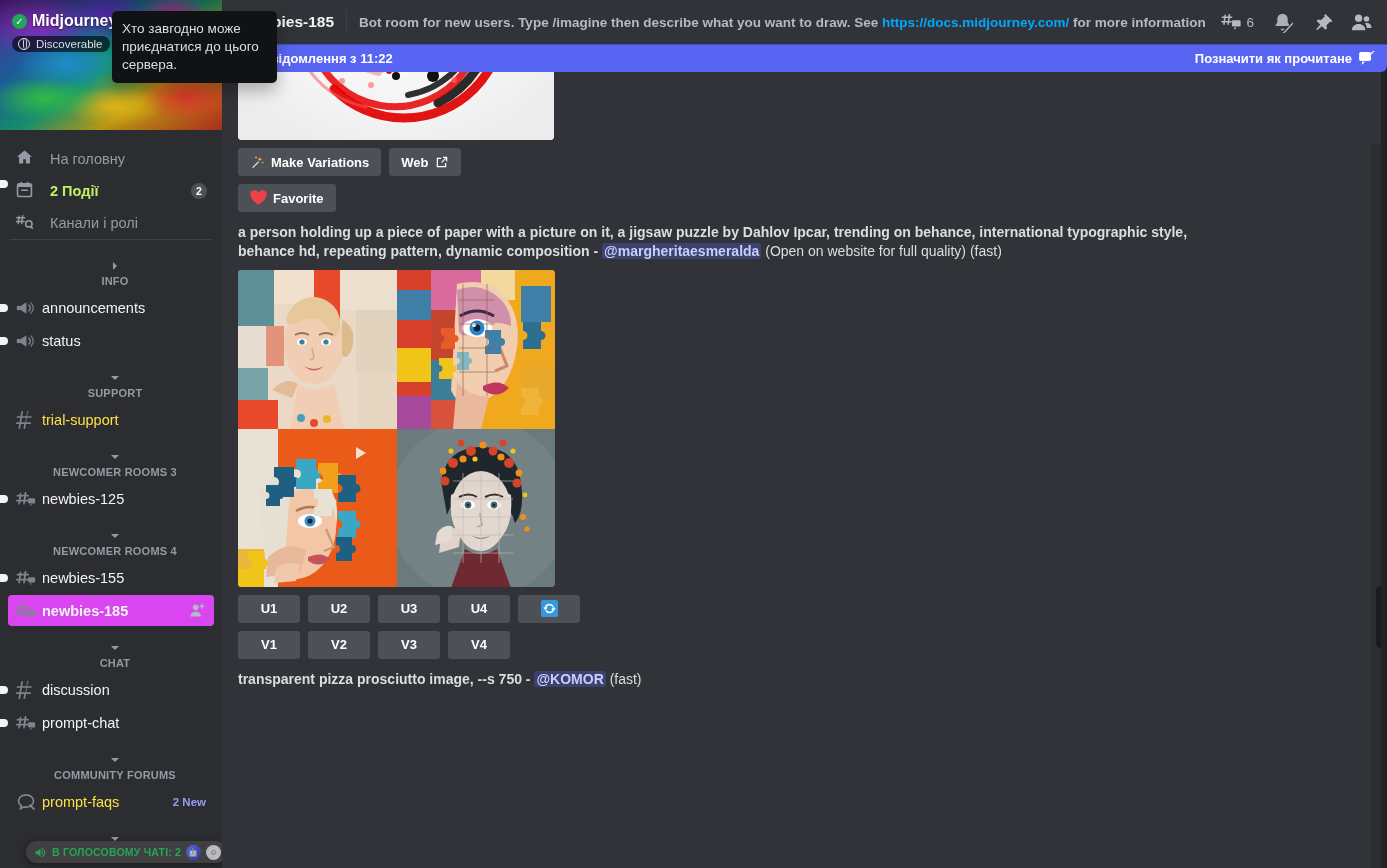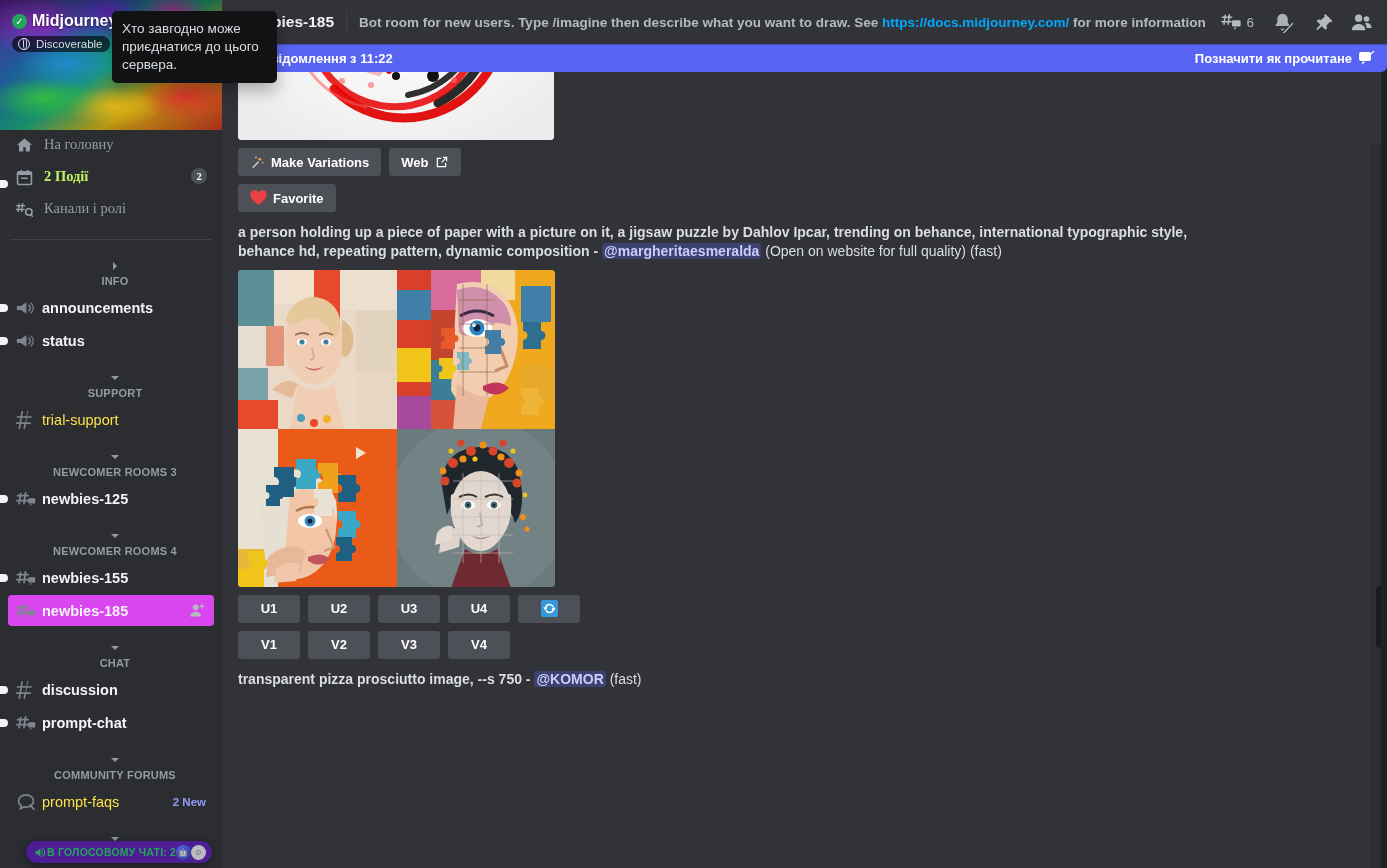--- a/index.html
+++ b/index.html
@@ -76,22 +76,22 @@
     border-radius: 50%/50%; border-top: none; border-bottom: none;
   }
   .disc-label { color: #dbdee1; font-size: 11.5px; font-weight: 500; white-space: nowrap; }
 
   
   .chan-list { padding: 6px 0 0 0; position: relative; }
   .nav-row {
     position: relative;
     height: 31px; margin: 0 8px 1px 8px;
     border-radius: 4px;
-    display: flex; align-items: flex-start; gap: 10px;
-    padding: 0 7px 0 7px; cursor: pointer; font-family: Liberation Serif, serif;
+    display: flex; align-items: flex-end; gap: 16px;
+    padding: 0 7px 0 7px; cursor: pointer;
   }
   .nav-row .lbl { font-size: 14.5px; color: #949ba4; white-space: nowrap; }
   .nav-row.act .lbl { color: #bef264; font-weight: bold; }
   .nav-row .ico { width: 19px; height: 19px; flex: 0 0 19px; color: #949ba4; }
   .nav-row .ico svg { display:block; width: 19px; height: 19px; fill: currentColor; }
   .badge-count {
     margin-left: auto; background: #4e5058; color: #fff;
     font-size: 10.5px; font-weight: bold;
     border-radius: 8px; min-width: 16px; height: 16px;
     display: flex; align-items: center; justify-content: center; padding: 0 5px;
@@ -119,34 +119,34 @@
     position: relative;
     height: 31px; margin: 0 8px 2px 8px;
     border-radius: 4px;
     display: flex; align-items: center; gap: 6px;
     padding: 0 8px; cursor: pointer;
   }
   .chan-row.sel { background: #d946ef; }
   .chan-row .cico { width: 20px; height: 20px; flex: 0 0 20px; color: #80848e; }
   .chan-row .cico svg { display:block; width: 20px; height: 20px; fill: currentColor; }
   .chan-row .cname { font-size: 14.5px; color: #fde047; white-space: nowrap; }
-  .chan-row.unread .cname { color: #f2f3f5; font-weight: bold; }
+  .chan-row.unread .cname { color: #f2f3f5; font-weight: normal; }
   .chan-row.sel .cname { color: #f2f3f5; font-weight: bold; }
   .chan-new {
     margin-left: auto; color: #949cf7; font-size: 11.5px; font-weight: bold;
   }
   .invite-ico { margin-left: auto; width: 17px; height: 17px; color: #b5bac1; }
   .invite-ico svg { display:block; width:17px; height:17px; fill: currentColor; }
 
   
   .voice-toast {
     position: absolute; left: 26px; bottom: 5px;
     height: 22px; border-radius: 11px;
-    background: #4c1d95;
-    display: flex; align-items: center; 
+    background: #404040;
+    display: flex; align-items: center; gap: 5px;
     padding: 0 6px 0 8px;
     box-shadow: 0 2px 8px rgba(0,0,0,.4);
   }
   .voice-toast .vi { width: 13px; height: 13px; color: #23a55a; flex:0 0 13px;}
   .voice-toast .vi svg { display:block; width:13px;height:13px; fill: currentColor;}
   .voice-toast .vt {
     color: #23a55a; font-size: 10.5px; font-weight: bold;
     letter-spacing: .02em; white-space: nowrap;
   }
   .vc-av {

